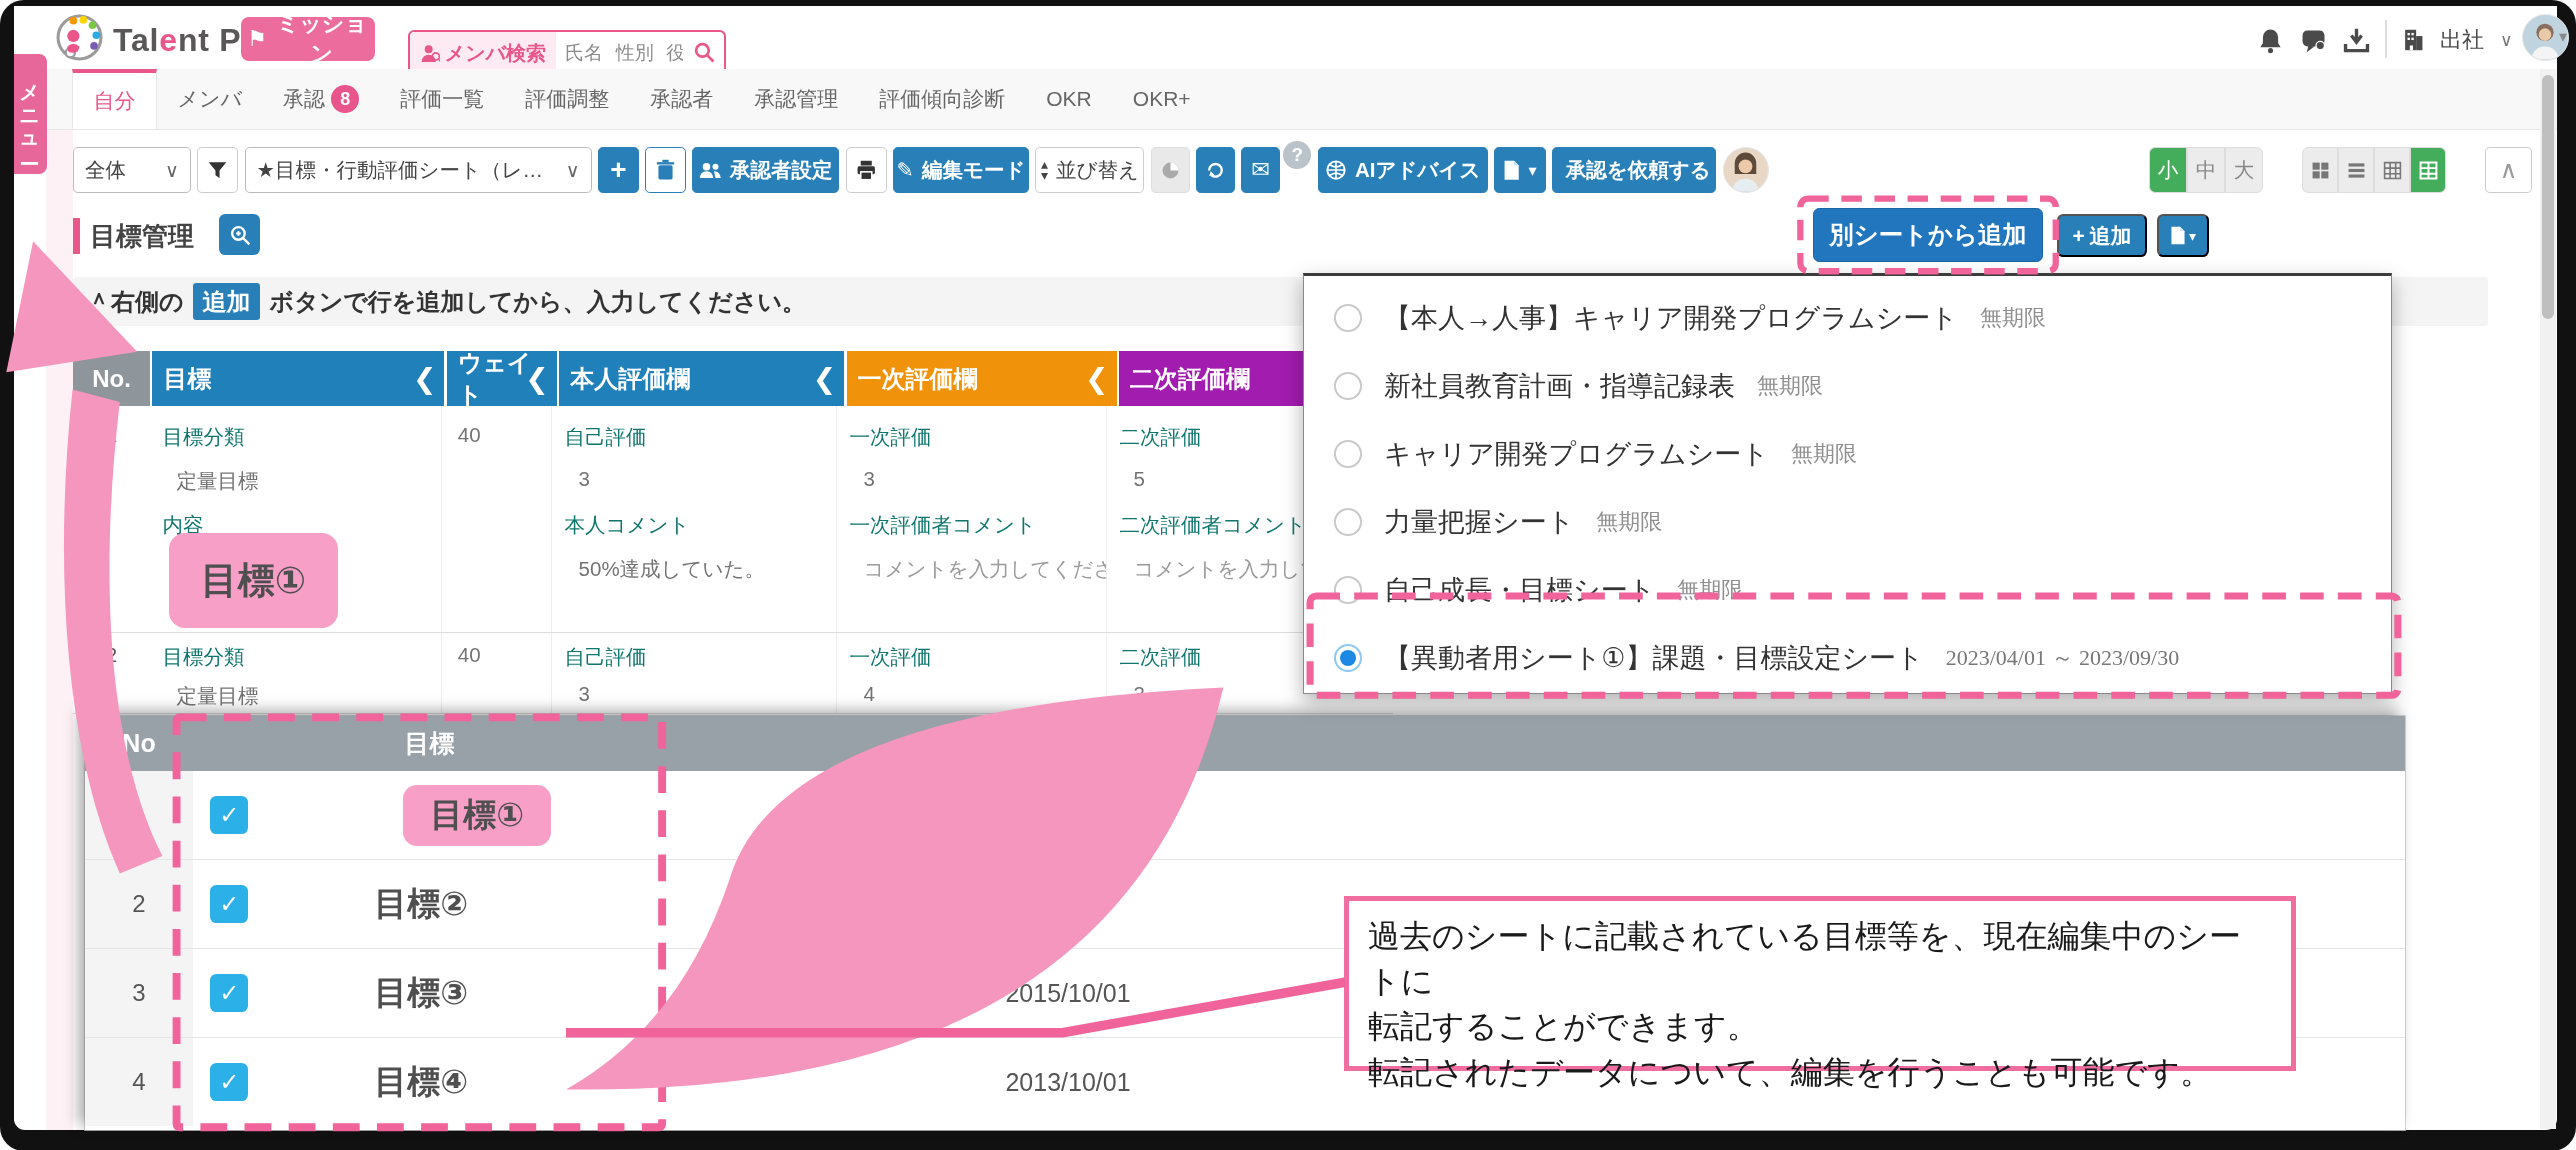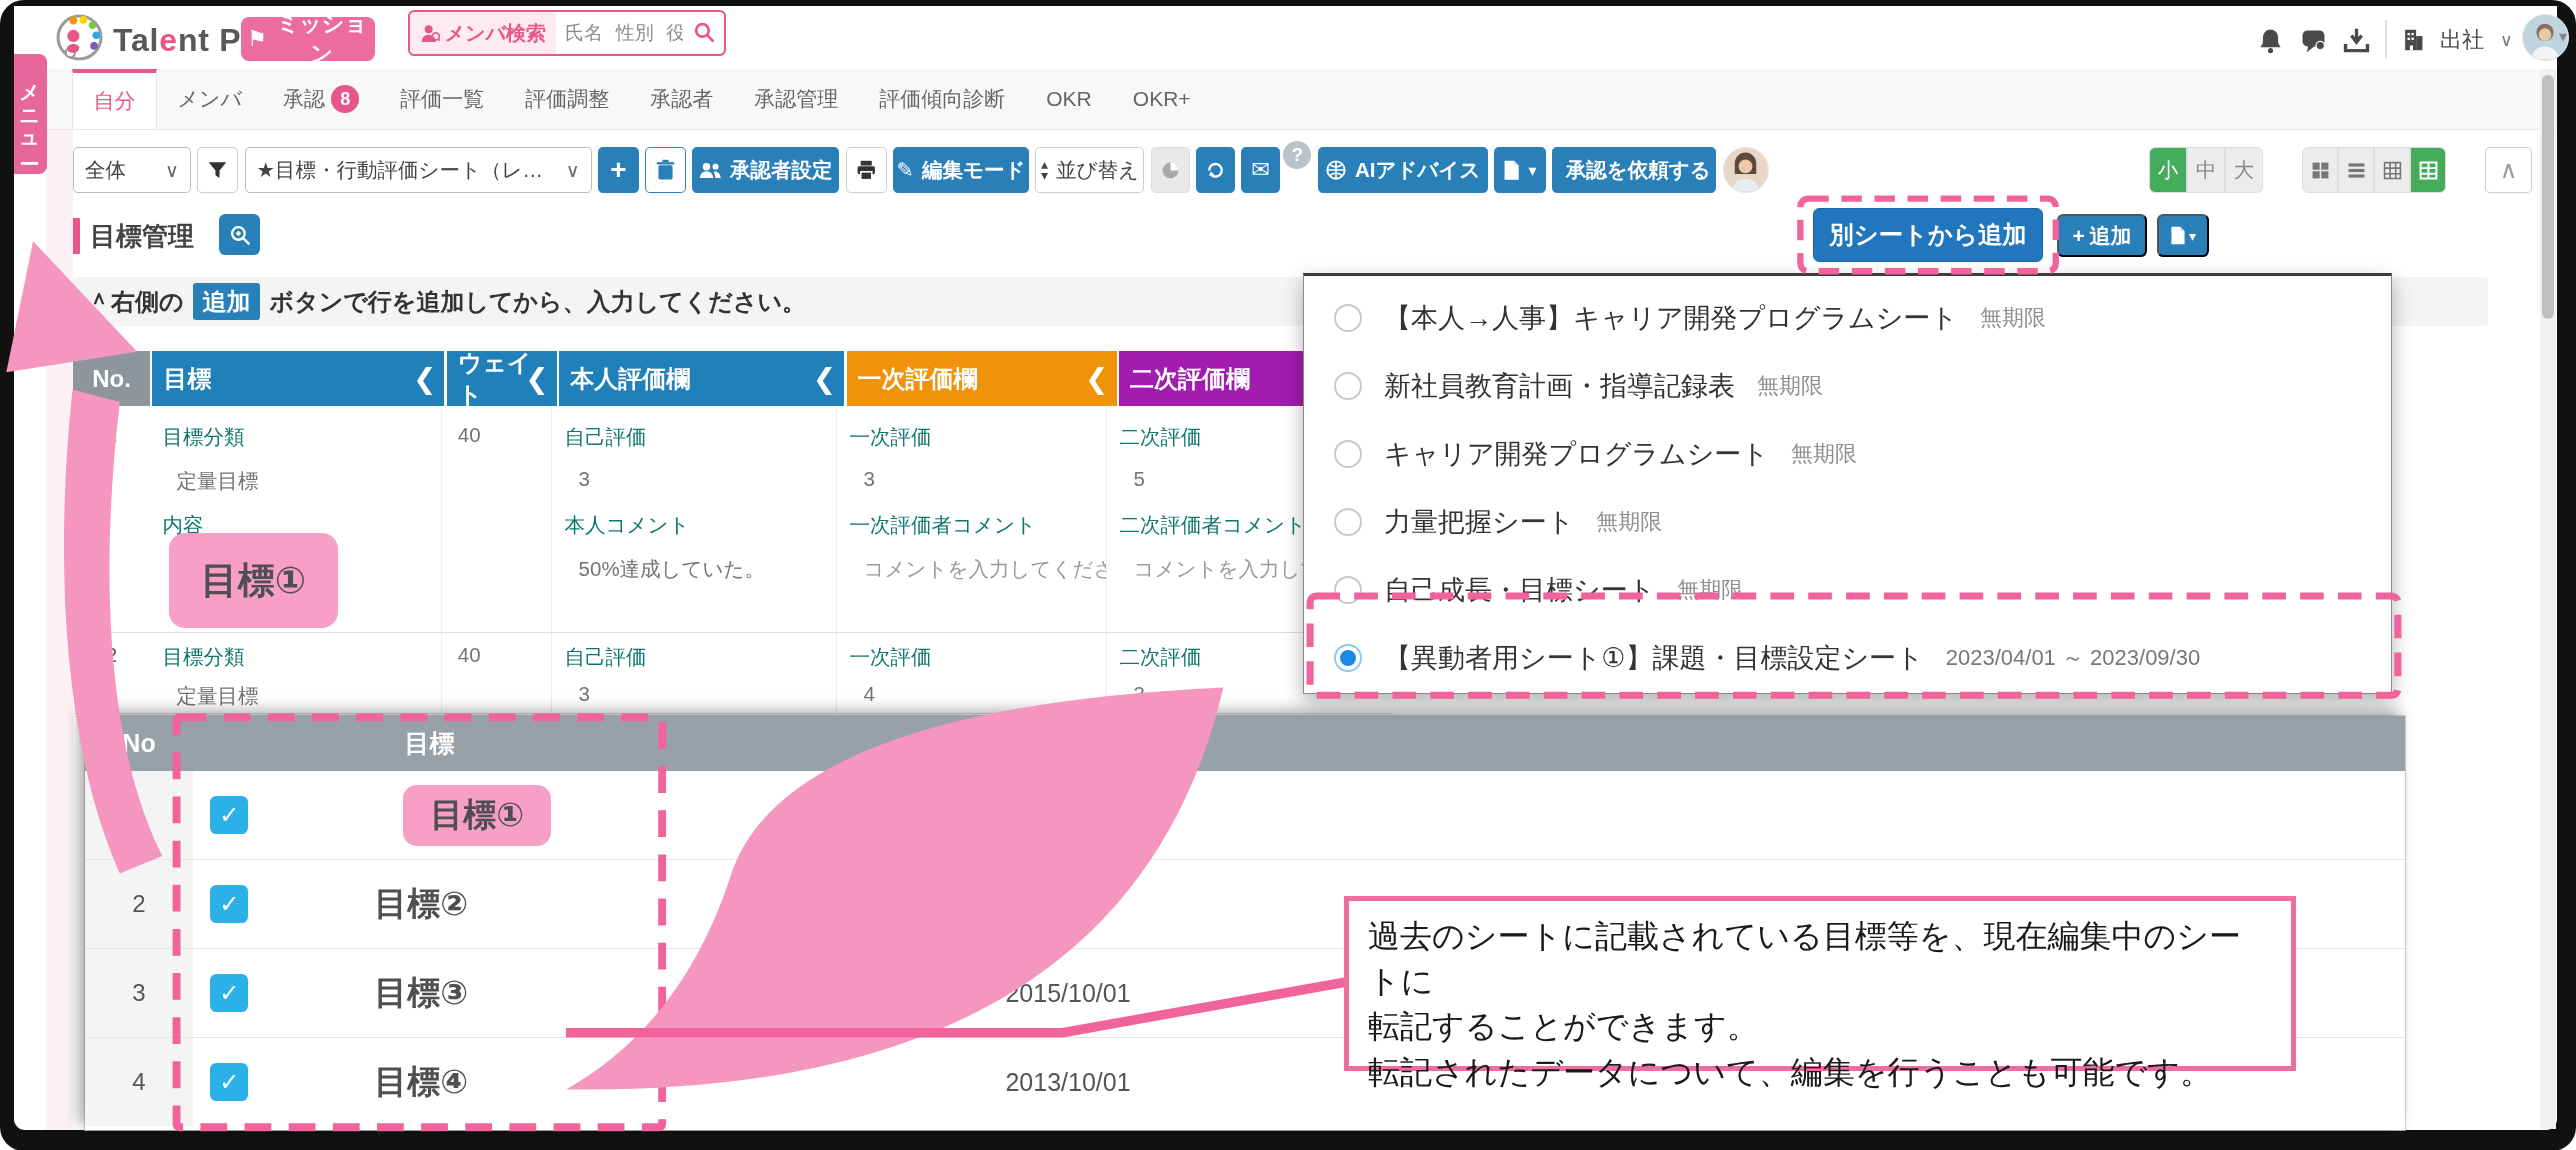--- a/index.html
+++ b/index.html
@@ -8,21 +8,21 @@
   .frame{position:absolute;left:0;top:0;width:2576px;height:1151px;background:#111;border-radius:24px;}
   .app{position:absolute;left:14px;top:6.3px;width:2543px;height:1124px;background:#fff;border-radius:11px;overflow:hidden;}
   .abs{position:absolute;}
 
   
   .hdr{position:absolute;left:14px;top:6.3px;width:2543px;height:63px;background:#fff;z-index:3;}
   .logo-text{font-size:32px;font-weight:bold;color:#595757;letter-spacing:0.8px;}
   .logo-text .e1{color:#e8568a;} .logo-text .e2{color:#29abe2;}
   .btn-mission{position:absolute;left:227px;top:11px;width:134px;height:44px;background:#ec6d9d;border-radius:8px;
     color:#fff;font-size:22px;font-weight:bold;display:flex;align-items:center;justify-content:center;gap:8px;border:none;cursor:pointer;}
-  .searchbox{position:absolute;left:394px;top:4px;width:318px;height:46px;border:2.4px solid #e8568a;border-radius:6.3px;
+  .searchbox{position:absolute;left:394px;top:24px;width:318px;height:46px;border:2.4px solid #e8568a;border-radius:6.3px;
     display:flex;align-items:center;background:#fff;overflow:hidden;}
   .searchbox .seg{background:#fdeaf3;height:100%;display:flex;align-items:center;gap:4.7px;padding:0 9.5px;color:#e8568a;font-size:20px;font-weight:bold;white-space:nowrap;}
   .searchbox .fields{display:flex;gap:12.6px;padding:0 9.5px;color:#8c8c8c;font-size:19px;white-space:nowrap;overflow:hidden;flex:1;}
   .hicon{position:absolute;top:20.5px;width:27px;height:27px;}
   .divider{position:absolute;top:14px;width:1.6px;height:38px;background:#ddd;}
   .attend{position:absolute;top:19px;font-size:22px;color:#4b4b4b;display:flex;gap:16px;align-items:center;}
   .avatar{border-radius:50%;overflow:hidden;border:1.6px solid #e5e5e5;background:#d7e1e8;}
 
   
   .tabbar{position:absolute;left:14px;top:69px;width:2543px;height:61px;background:#f8f8f8;border-bottom:1.6px solid #e7e7e7;z-index:3;
@@ -536,21 +536,21 @@
       <span class="per">無期限</span>
     </div>
     <div class="opt">
       <span class="radio"></span>
       <span class="lab">自己成長・目標シート</span>
       <span class="per">無期限</span>
     </div>
     <div class="opt">
       <span class="radio sel"></span>
       <span class="lab">【異動者用シート①】課題・目標設定シート</span>
-      <span class="per" style="color:#777;">2023/04/01 ～ 2023/09/30</span>
+      <span class="per" style="color:#777;font-family:Liberation Serif, serif;">2023/04/01 ～ 2023/09/30</span>
     </div>
   </div>
 
   <div class="popup">
     <div class="phead">
       <div class="ph-c">No</div>
       <div class="ph-c">目標</div>
       <div class="ph-c">日付</div>
       <div class="ph-c"></div>
     </div>

